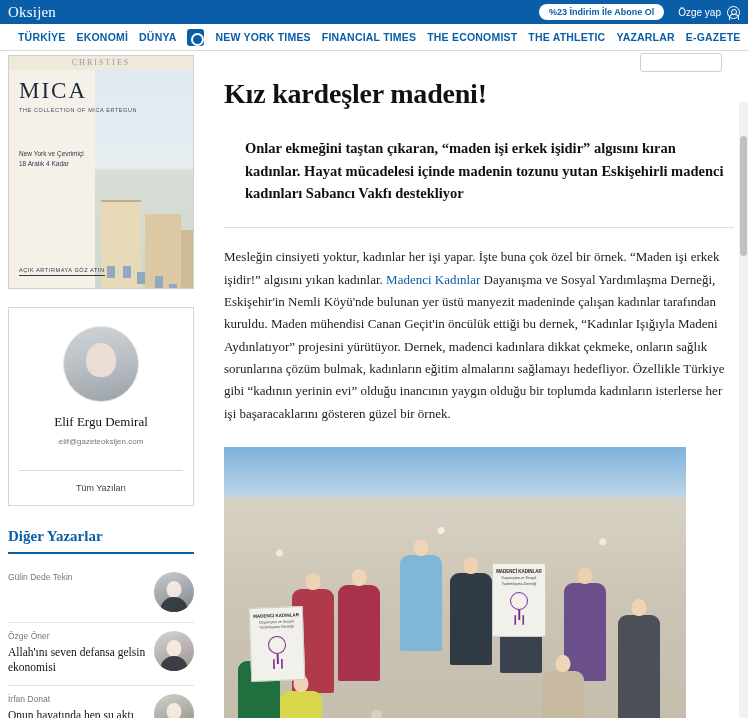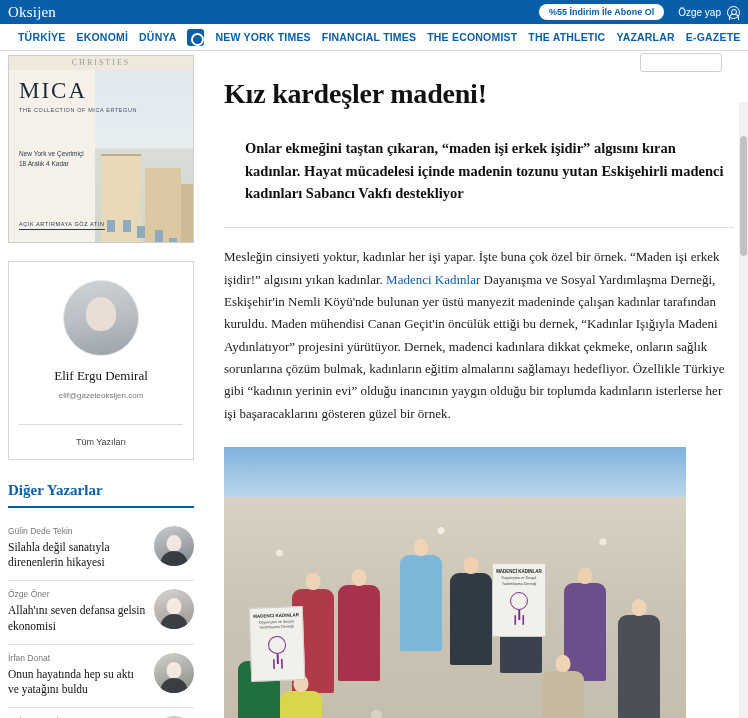--- a/index.html
+++ b/index.html
@@ -132,21 +132,21 @@
   .main {
     flex: 1;
     padding: 6px 14px 0 22px;
     position: relative;
     overflow: hidden;
   }
 
   
   .ad-card {
     width: 186px;
-    height: 188px;
+    height: 234px;
     border: 1px solid #cfcfcf;
     background: #f5f1e8;
     position: relative;
     overflow: hidden;
     margin-bottom: 18px;
     cursor: pointer;
   }
   .ad-top-strip {
     position: absolute; top: 0; left: 0; right: 0;
     height: 14px;
@@ -427,21 +427,21 @@
   }
 </style>
 </head>
 <body>
 
 <div class="page">
 
   <div class="topbar">
     <div class="brand">Oksijen</div>
     <div class="topbar-spacer"></div>
-    <button class="subscribe-pill">%55 İndirim İle Abone Ol</button>
+    <button class="subscribe-pill">%23 İndirim İle Abone Ol</button>
     <a class="login-link">Özge yap</a>
     <div class="user-icon"></div>
   </div>
 
   <div class="navbar">
     <div class="hamburger">
       <span></span>
         <span></span>
         <span></span>
     </div>
@@ -480,21 +480,20 @@
         <div class="author-divider"></div>
         <div class="author-all">Tüm Yazıları</div>
       </div>
 
       <div class="other-head">Diğer Yazarlar</div>
       <div class="other-rule"></div>
 
       <div class="writer">
         <div class="writer-text">
           <div class="writer-name">Gülin Dede Tekin</div>
-          <div class="writer-title">Silahla değil sanatıyla direnenlerin hikayesi</div>
         </div>
         <div class="writer-avatar wa-1"></div>
       </div>
 
       <div class="writer">
         <div class="writer-text">
           <div class="writer-name">Özge Öner</div>
           <div class="writer-title">Allah'ını seven defansa gelsin ekonomisi</div>
         </div>
         <div class="writer-avatar wa-3"></div>

